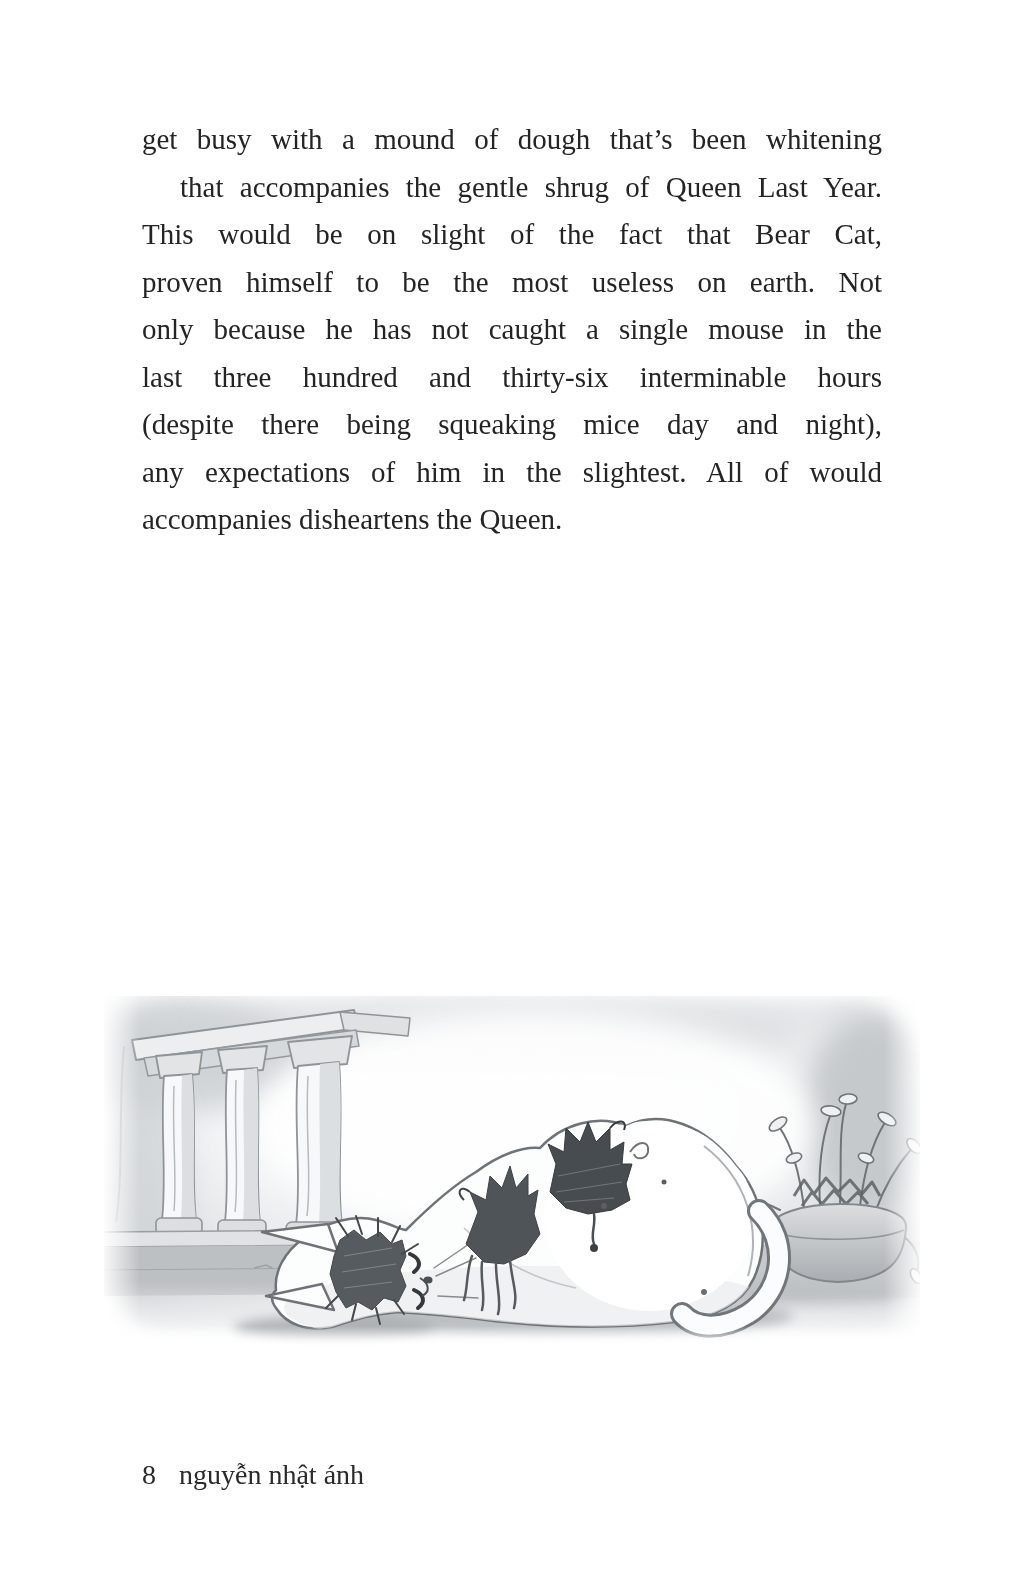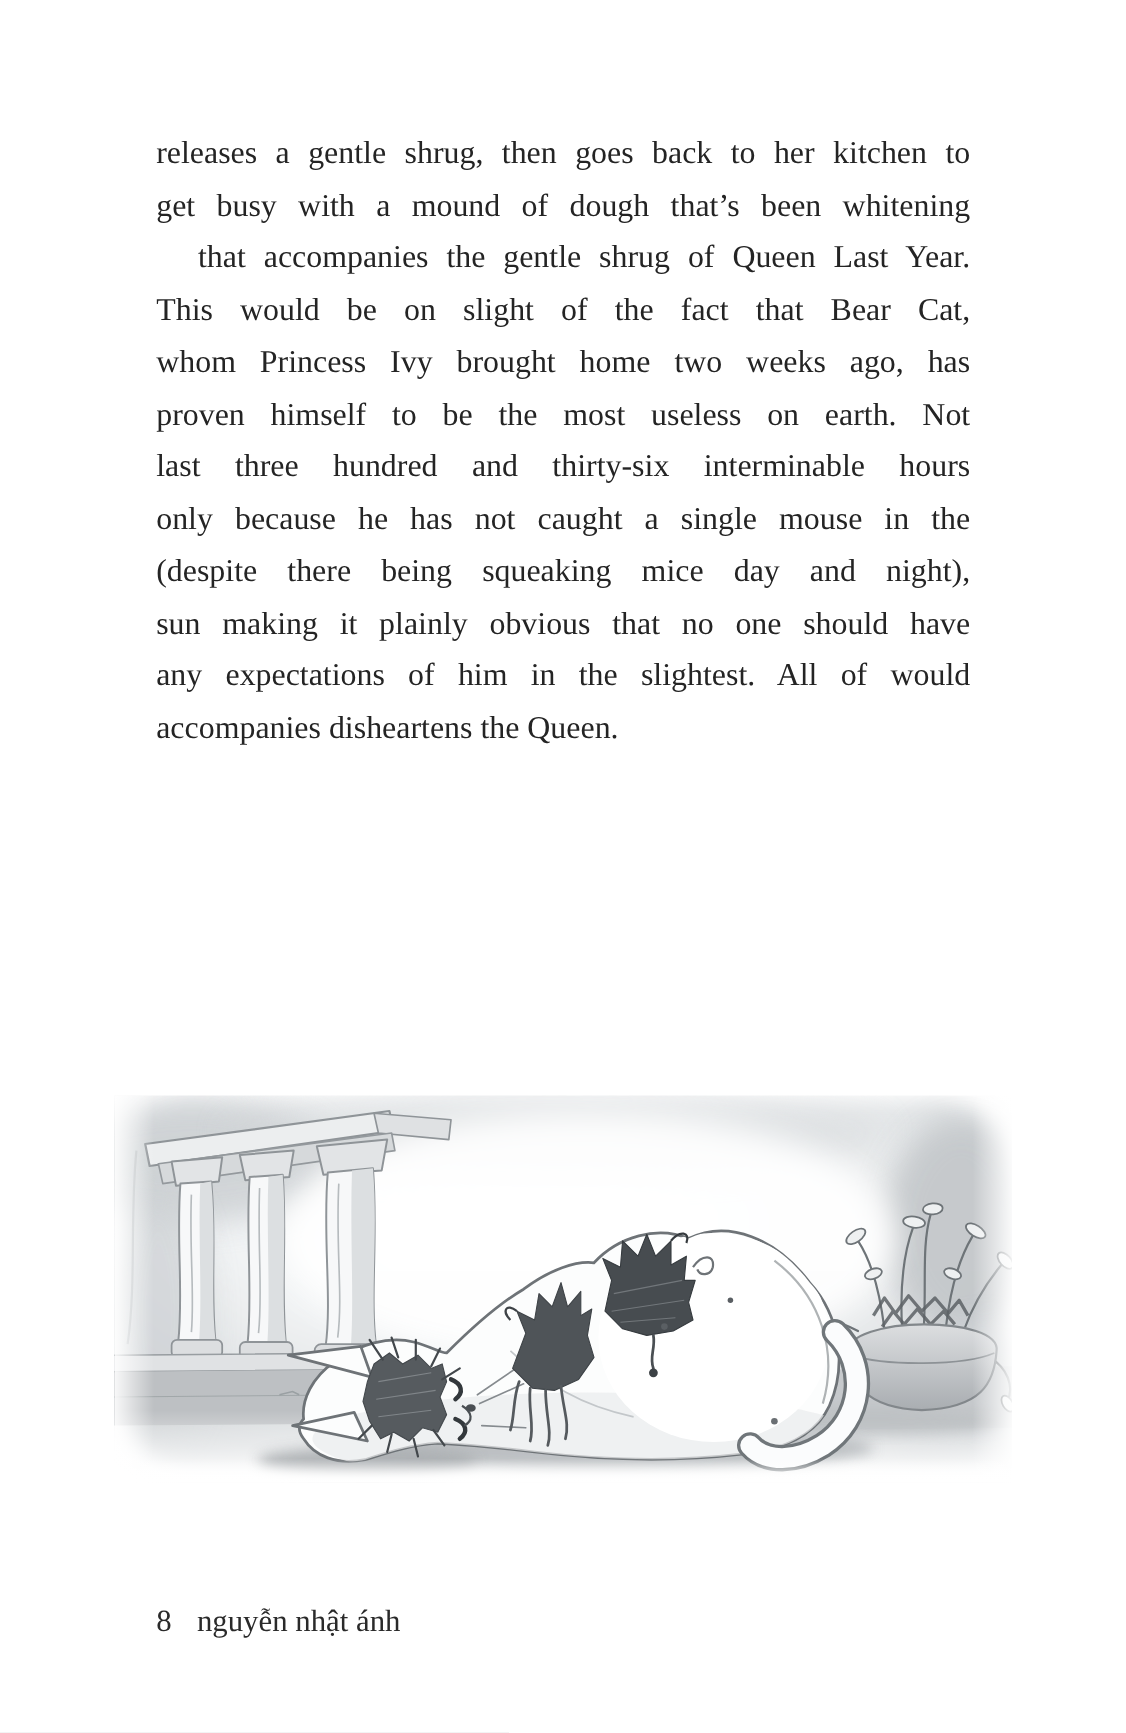--- a/index.html
+++ b/index.html
@@ -35,32 +35,29 @@
   }
   .footer .author{margin-left:16px;}
 </style>
 </head>
 <body>
 
 <div class="page">
 
   <main class="text-block">
     <div class="para">
-        <div class="tline">releases a gentle shrug, then goes back to her kitchen to</div>
         <div class="tline">get busy with a mound of dough that’s been whitening</div>
       </div>
     <div class="para indented">
         <div class="tline">that accompanies the gentle shrug of Queen Last Year.</div>
         <div class="tline">This would be on slight of the fact that Bear Cat,</div>
-        <div class="tline">whom Princess Ivy brought home two weeks ago, has</div>
         <div class="tline">proven himself to be the most useless on earth. Not</div>
+        <div class="tline">only because he has not caught a single mouse in the</div>
         <div class="tline">last three hundred and thirty-six interminable hours</div>
-        <div class="tline">only because he has not caught a single mouse in the</div>
         <div class="tline">(despite there being squeaking mice day and night),</div>
-        <div class="tline">sun making it plainly obvious that no one should have</div>
         <div class="tline">any expectations of him in the slightest. All of would</div>
         <div class="tline last">accompanies disheartens the Queen.</div>
       </div>
   </main>
 
   <figure class="illustration">
     <svg viewBox="0 0 816 352" xmlns="http://www.w3.org/2000/svg">
       <defs>
         <radialGradient id="bgG" cx="47%" cy="33%" r="78%">
           <stop offset="0" stop-color="#ffffff"></stop>

